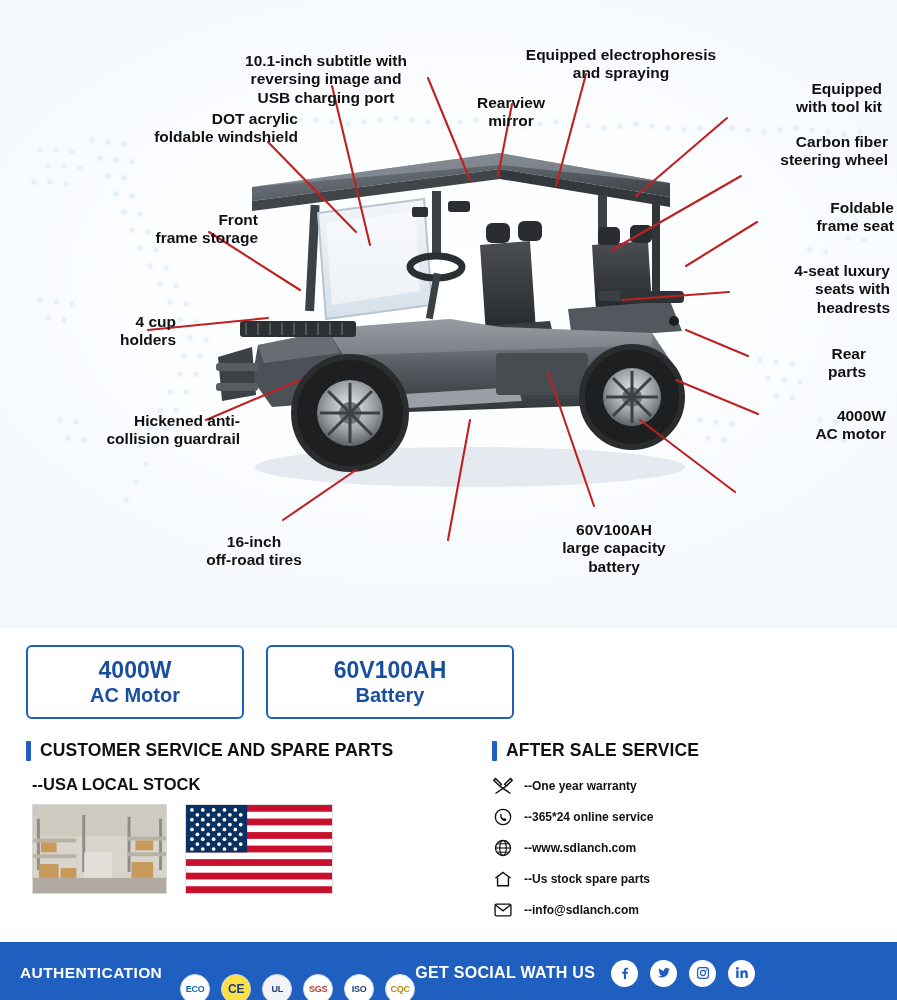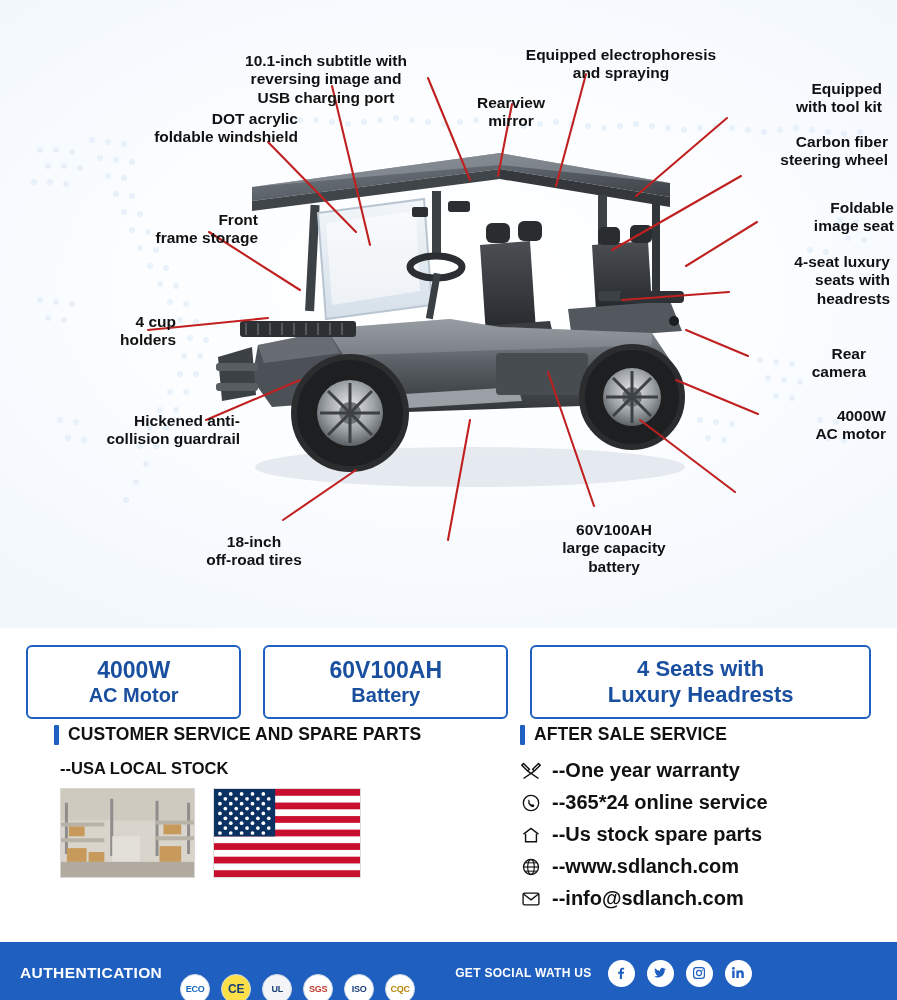--- a/index.html
+++ b/index.html
@@ -80,23 +80,22 @@
   .spec-box .l2 { font-size: 20px; }
   .spec-1 { width: 218px; }
   .spec-2 { width: 248px; }
   .spec-3 { width: 345px; }
   .spec-3 .l1 { font-size: 22px; }
   .spec-3 .l2 { font-size: 22px; }
 
   
   .service {
     position: absolute;
-    top: 724px;
+    top: 740px;
     font-size: 16px;
-    margin-left: 28px;
   }
   .svc-left  { left: 26px;  width: 455px; }
   .svc-right { left: 492px; width: 380px; }
 
   .svc-head {
     display: flex; align-items: center;
     font-weight: bold; font-size: 17.5px;
     color: #111; letter-spacing: .1px;
     margin-bottom: 14px;
   }
@@ -126,21 +125,21 @@
     position: relative; overflow: hidden;
     border: 1px solid #ddd;
   }
   .flag svg { display:block; width:100%; height:100%; }
 
   .svc-item {
     display: flex; align-items: center;
     gap: 10px;
     margin-bottom: 9px;
     font-weight: bold;
-    font-size: 20px;
+    font-size: 12px;
     color: #111;
   }
   .svc-item .ico {
     width: 22px; height: 22px;
     display: inline-flex; align-items: center; justify-content: center;
     color: #111;
     flex: 0 0 22px;
   }
   .svc-item .ico svg { width: 20px; height: 20px; }
 
@@ -171,22 +170,22 @@
     overflow: hidden;
     margin-top: 32px;
   }
   .cert.c-ce { background:#fde047; font-size: 12px; }
   .cert.c-sgs { background:#fff; color:#c0392b; }
   .cert.c-iso { background:#fff; color:#1b3f7a; }
   .cert.c-gold { background:#fff; color:#b8860b; }
   .cert.c-blue { background:#fff; color:#1565c0; }
 
   .f-social-label {
-    font-weight: bold; font-size: 12px;
-    margin-left: 40px; letter-spacing: .3px;
+    font-weight: bold; font-size: 16px;
+    letter-spacing: .3px;
   }
   .social-row { display: flex; align-items: center; gap: 12px; margin-left: 16px; }
   .soc {
     width: 27px; height: 27px; border-radius: 50%;
     background: #ffffff;
     display: flex; align-items: center; justify-content: center;
   }
   .soc svg { width: 16px; height: 16px; fill: #1f5fbf; }
 </style>
 </head>
@@ -480,58 +479,52 @@
 and spraying</div>
     <div class="callout c-center" style="left:448px; top:78px; width:126px;">Rearview
 mirror</div>
     <div class="callout c-left" style="left:722px; top:80px; width:160px;">Equipped
 with tool kit</div>
     <div class="callout c-left" style="left:726px; top:133px; width:162px;">Carbon fiber
 steering wheel</div>
     <div class="callout c-left" style="left:98px;  top:110px; width:200px;">DOT acrylic
 foldable windshield</div>
     <div class="callout c-left" style="left:764px; top:199px; width:130px;">Foldable
-image seat</div>
+frame seat</div>
     <div class="callout c-left" style="left:88px;  top:211px; width:170px;">Front
 frame storage</div>
-    <div class="callout c-left" style="left:730px; top:253px; width:160px;">4-seat luxury
+    <div class="callout c-left" style="left:730px; top:262px; width:160px;">4-seat luxury
 seats with
 headrests</div>
     <div class="callout c-left" style="left:56px;  top:313px; width:120px;">4 cup
 holders</div>
     <div class="callout c-left" style="left:756px; top:345px; width:110px;">Rear
-camera</div>
+parts</div>
     <div class="callout c-left" style="left:40px;  top:412px; width:200px;">Hickened anti-
 collision guardrail</div>
     <div class="callout c-left" style="left:766px; top:407px; width:120px;">4000W
 AC motor</div>
-    <div class="callout c-center" style="left:166px; top:517px; width:176px;">18-inch
+    <div class="callout c-center" style="left:166px; top:517px; width:176px;">16-inch
 off-road tires</div>
     <div class="callout c-center" style="left:524px; top:505px; width:180px;">60V100AH
 large capacity
 battery</div>
   </div>
 
   <div class="specs">
     <div class="spec-box spec-1">
       <div>
         <div class="l1">4000W</div>
         <div class="l2">AC Motor</div>
       </div>
     </div>
     <div class="spec-box spec-2">
       <div>
         <div class="l1">60V100AH</div>
         <div class="l2">Battery</div>
-      </div>
-    </div>
-    <div class="spec-box spec-3">
-      <div>
-        <div class="l1">4 Seats with</div>
-        <div class="l2">Luxury Headrests</div>
       </div>
     </div>
   </div>
 
   <div class="service svc-left">
     <div class="svc-head">
       <span class="svc-bar"></span>
       <span>CUSTOMER SERVICE AND SPARE PARTS</span>
     </div>
     <div class="stock-line">--USA LOCAL STOCK</div>
@@ -655,43 +648,43 @@
           <circle cx="12" cy="12" r="9.2" fill="none" stroke="#111" stroke-width="1.6"></circle>
           <path d="M8 8.5c1.2-1 2.2.4 2.6 1.2.3.7-.5 1.2-.3 1.8.3.9 1.5 2.1 2.4 2.4.6.2 1.1-.6 1.8-.3.8.4 2.2 1.4 1.2 2.6-1 1.2-3.3.6-5.2-1.3-1.9-1.9-2.5-4.2-1.3-5.4z" fill="#111"></path>
         </svg>
       </span>
       <span>--365*24 online service</span>
     </div>
 
     <div class="svc-item">
       <span class="ico">
         <svg viewBox="0 0 24 24" aria-hidden="true">
-          <path d="M3 11l9-7 9 7" fill="none" stroke="#111" stroke-width="1.7"></path>
-          <path d="M5.5 10.5V20h13v-9.5" fill="none" stroke="#111" stroke-width="1.7"></path>
-        </svg>
-      </span>
-      <span>--Us stock spare parts</span>
-    </div>
-
-    <div class="svc-item">
-      <span class="ico">
-        <svg viewBox="0 0 24 24" aria-hidden="true">
           <circle cx="12" cy="12" r="9" fill="none" stroke="#111" stroke-width="1.6"></circle>
           <ellipse cx="12" cy="12" rx="4" ry="9" fill="none" stroke="#111" stroke-width="1.4"></ellipse>
           <line x1="3" y1="12" x2="21" y2="12" stroke="#111" stroke-width="1.4"></line>
           <line x1="4.6" y1="7" x2="19.4" y2="7" stroke="#111" stroke-width="1.2"></line>
           <line x1="4.6" y1="17" x2="19.4" y2="17" stroke="#111" stroke-width="1.2"></line>
         </svg>
       </span>
       <span>--www.sdlanch.com</span>
     </div>
 
     <div class="svc-item">
       <span class="ico">
         <svg viewBox="0 0 24 24" aria-hidden="true">
+          <path d="M3 11l9-7 9 7" fill="none" stroke="#111" stroke-width="1.7"></path>
+          <path d="M5.5 10.5V20h13v-9.5" fill="none" stroke="#111" stroke-width="1.7"></path>
+        </svg>
+      </span>
+      <span>--Us stock spare parts</span>
+    </div>
+
+    <div class="svc-item">
+      <span class="ico">
+        <svg viewBox="0 0 24 24" aria-hidden="true">
           <rect x="2.5" y="5" width="19" height="14" rx="1.6" fill="none" stroke="#111" stroke-width="1.6"></rect>
           <path d="M3 6l9 7 9-7" fill="none" stroke="#111" stroke-width="1.6"></path>
         </svg>
       </span>
       <span>--info@sdlanch.com</span>
     </div>
   </div>
 
   <div class="footer">
     <span class="f-title">AUTHENTICATION</span>

